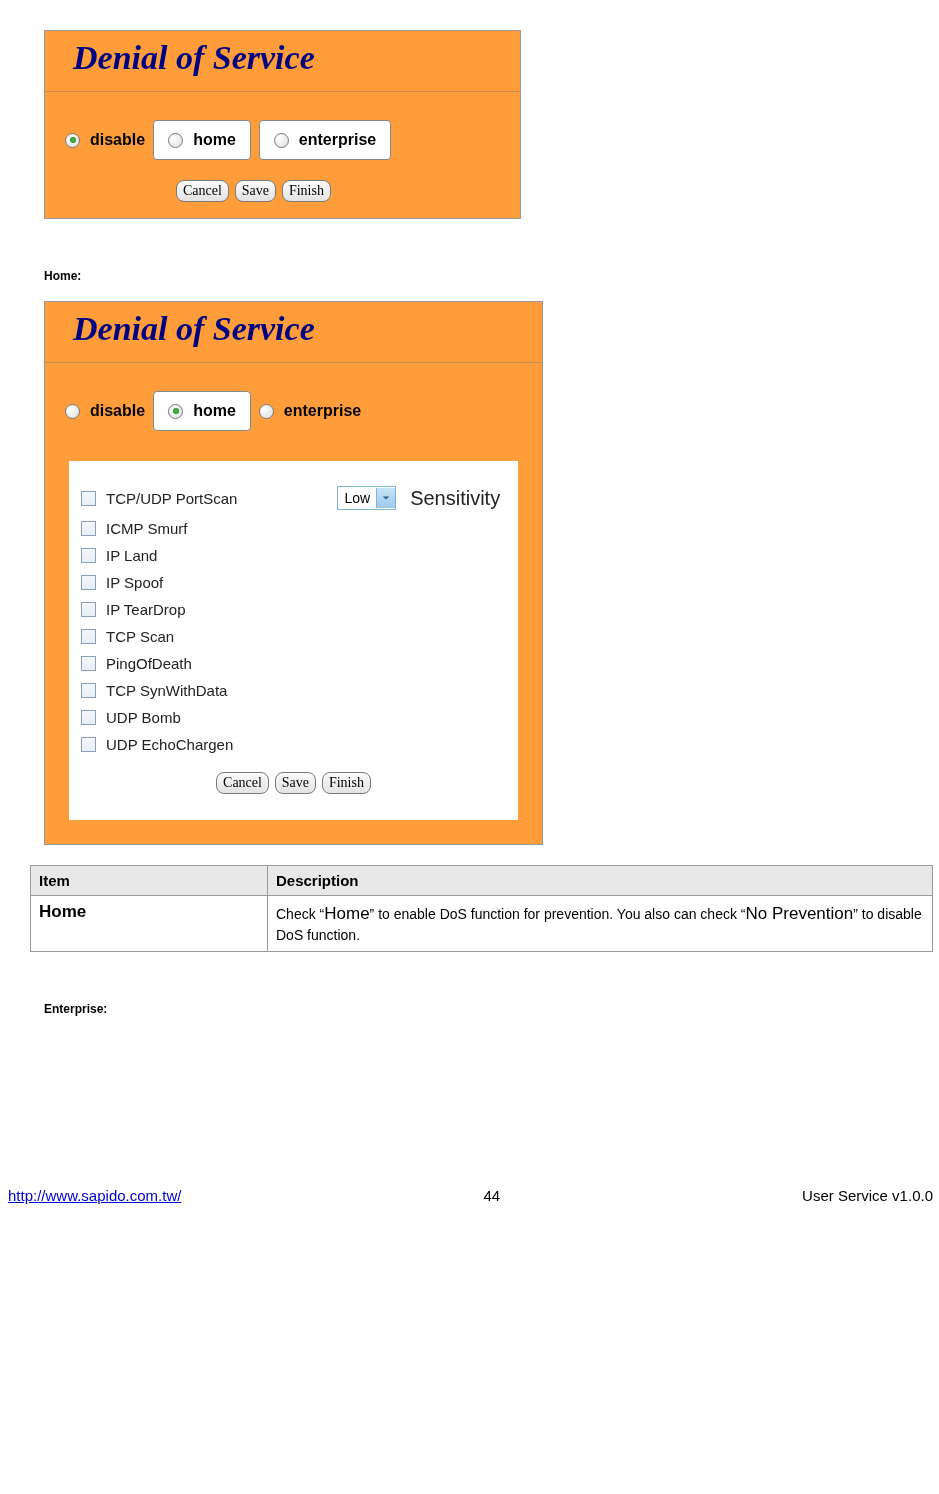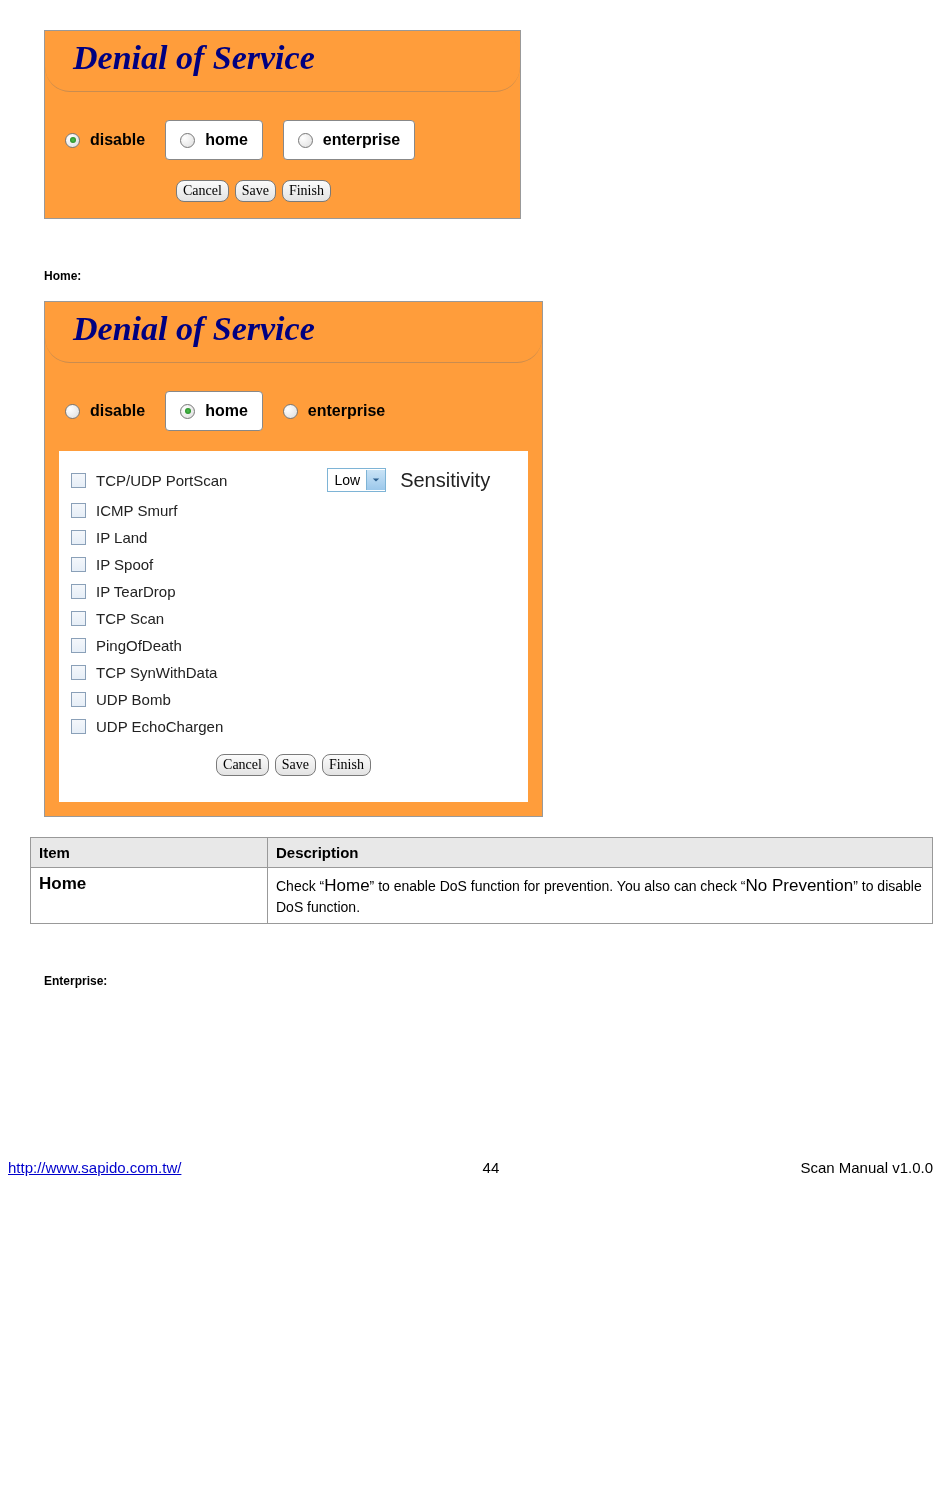--- a/index.html
+++ b/index.html
@@ -17,27 +17,26 @@
   }
   .panel-title {
     font-family: "Times New Roman", serif;
     font-size: 34px;
     font-weight: bold;
     font-style: italic;
     color: #000080;
     padding: 8px 20px 14px 28px;
     border-bottom: 1px solid #c98c4f;
     background: #ff9d3b;
-    border-radius: 25px;
   }
   .options-row {
     padding: 28px 20px 6px 20px;
     display: flex;
     align-items: center;
-    gap: 20px;
+    gap: 8px;
   }
   .opt {
     display: flex;
     align-items: center;
     gap: 10px;
   }
   .boxed {
     border: 1px solid #888;
     background: #fff;
     border-radius: 4px;
@@ -86,22 +85,22 @@
     margin: 0 1px;
     cursor: pointer;
   }
   .section-heading {
     font-weight: bold;
     font-size: 12px;
     margin: 50px 0 18px 14px;
   }
   .check-area {
     background: #fff;
-    margin: 14px;
-    padding: 12px 12px 10px 12px;
+    margin: 24px;
+    padding: 20px 12px 10px 12px;
   }
   .check-row {
     display: flex;
     align-items: center;
     padding: 5px 0;
     gap: 10px;
   }
   .chk {
     width: 13px;
     height: 13px;
@@ -294,14 +293,14 @@
     </td>
   </tr>
 </tbody>
   </table>
 
 <div class="section-heading">Enterprise:</div>
 
 <div class="footer">
   <span class="link">http://www.sapido.com.tw/</span>
   <span class="pn">44</span>
-  <span>Scan  Manual  v1.0.0</span>
+  <span>User  Service  v1.0.0</span>
 </div>
 
 </body></html>

